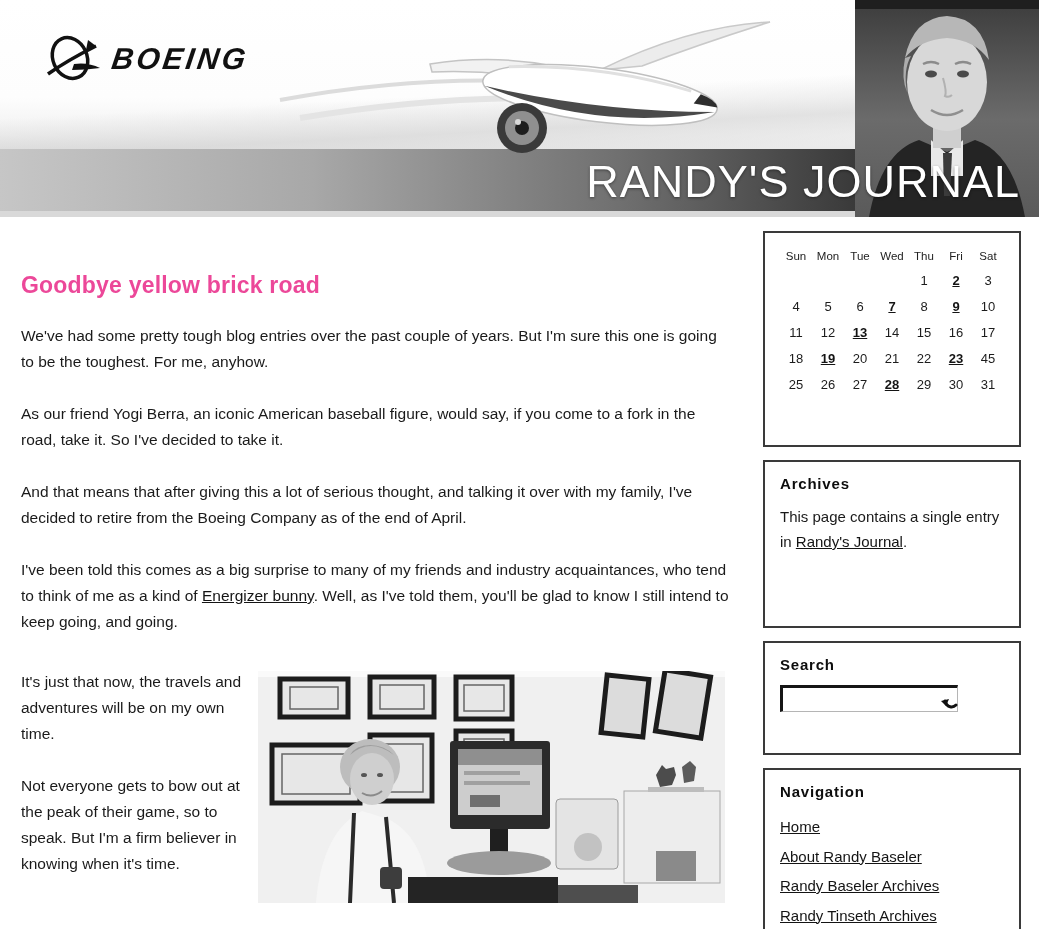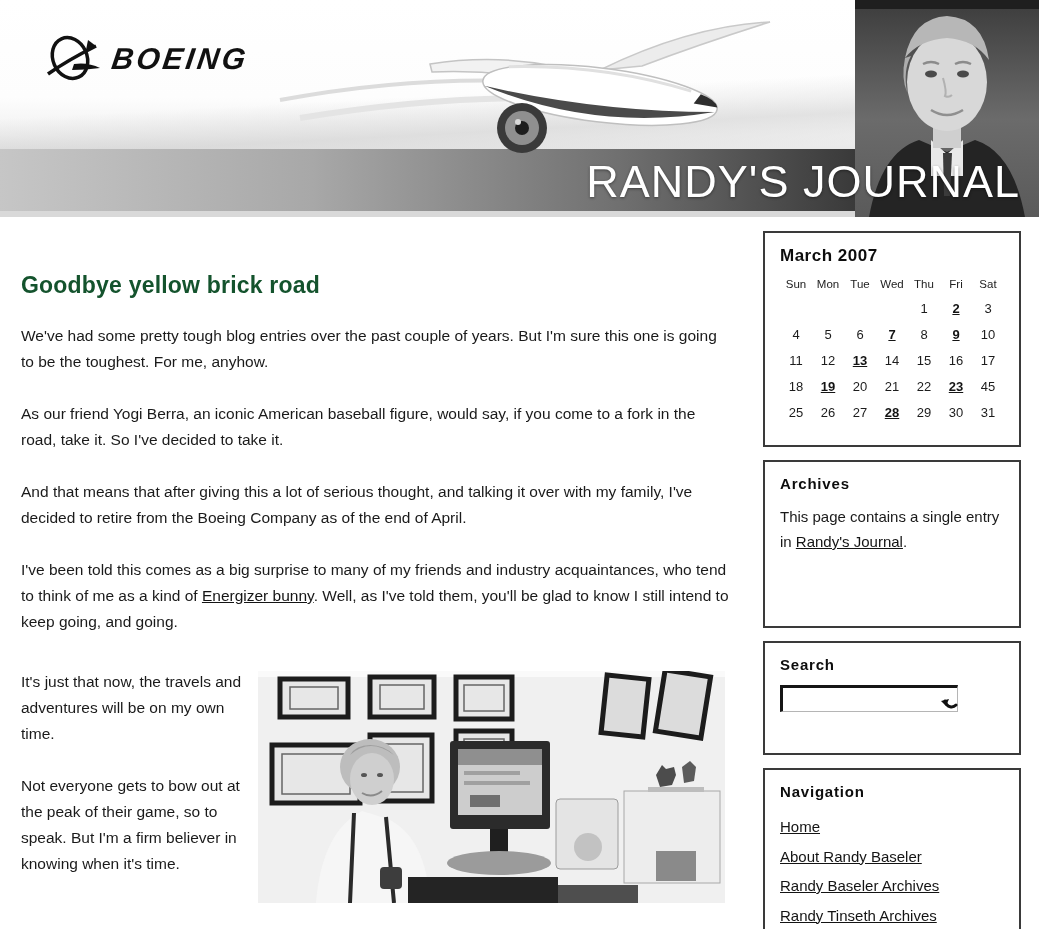--- a/index.html
+++ b/index.html
@@ -19,21 +19,21 @@
   .boeing-logo { position: absolute; left: 44px; top: 30px; display: flex; align-items: center; gap: 10px; cursor: pointer; }
   .boeing-word { font-size: 30px; font-weight: bold; font-style: italic; letter-spacing: 3px; color: #111;
             transform: skewX(-8deg); font-family: "Liberation Sans", sans-serif; }
   .plane-svg { position: absolute; left: 270px; top: 0; }
   .portrait-svg { position: absolute; right: 0; top: 0; }
   .banner-title { position: absolute; right: 19px; bottom: 9px; color: #ffffff; font-size: 45px; font-weight: 400;
             letter-spacing: 1px; text-shadow: 0 1px 3px rgba(0,0,0,.45); white-space: nowrap; }
 
   
   .main { position: absolute; left: 21px; top: 272px; width: 712px; }
-  .post-title { font-size: 23px; font-weight: bold; color: #14532d; letter-spacing: .2px; margin-bottom: 24px; }
+  .post-title { font-size: 23px; font-weight: bold; color: #ec4899; letter-spacing: .2px; margin-bottom: 24px; }
   .main p { font-size: 15.5px; line-height: 26px; margin-bottom: 26px; color: #1a1a1a; }
   .main a, .box a { color: #141414; text-decoration: underline; cursor: pointer; }
   .photo-row { display: flex; align-items: flex-end; }
   .narrow-col { width: 237px; padding-right: 14px; flex: none; }
   .office-photo { width: 467px; height: 232px; margin-top: 10px; flex: none; overflow: hidden; }
 
   
   .sidebar { position: absolute; left: 763px; top: 231px; width: 258px; }
   .box { border: 2px solid #3a3a3a; background: #fff; padding: 13px 15px 12px 15px; margin-bottom: 13px; }
   .box h2 { font-size: 15px; font-weight: bold; letter-spacing: .8px; color: #0d0d0d; margin-bottom: 12px; }
@@ -194,21 +194,20 @@
           <rect x="150" y="206" width="150" height="26" fill="#242424"></rect>
           <rect x="300" y="214" width="80" height="18" fill="#4e4e4e"></rect>
         </svg>
       </div>
     </div>
   </main>
 
   <aside class="sidebar">
 
     <section class="box calendar">
-      <h2>March 2007</h2>
       <table class="cal">
         <thead>
             <tr id="cal-head">
               <th>Sun</th>
               <th>Mon</th>
               <th>Tue</th>
               <th>Wed</th>
               <th>Thu</th>
               <th>Fri</th>
               <th>Sat</th>

